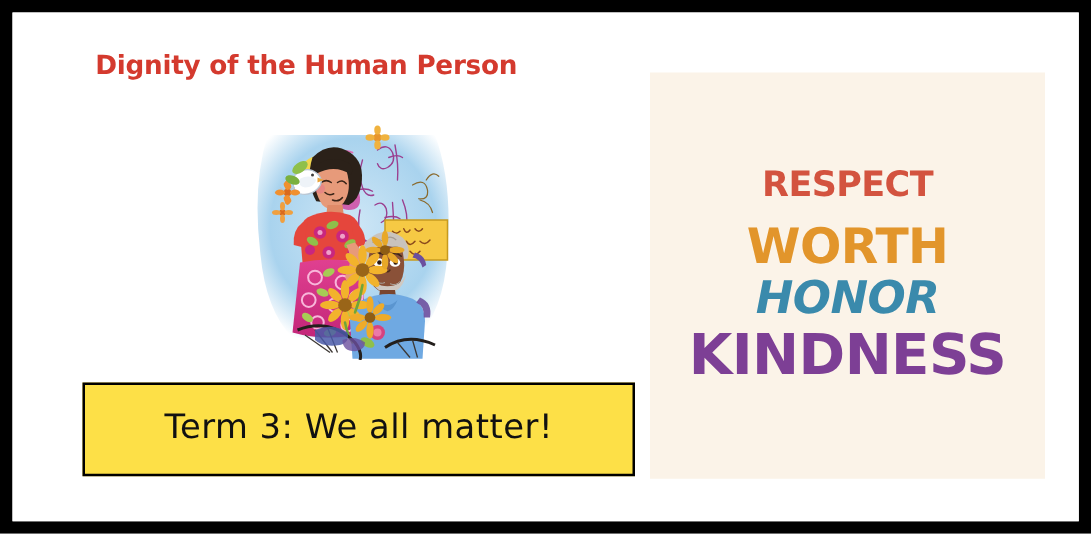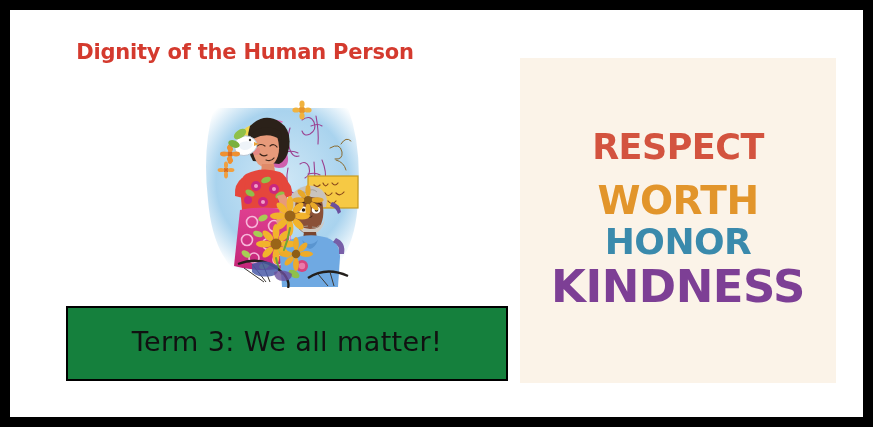--- a/index.html
+++ b/index.html
@@ -64,21 +64,21 @@
   #illustration-figure svg { display: block; width: 100%; height: 100%; }
 
   
   #term-caption-box {
     position: absolute;
     left: 56px;
     top: 296px;
     width: 442px;
     height: 75px;
     border: 2px solid #000000;
-    background: #15803d;
+    background: #fde047;
     display: flex;
     align-items: center;
     justify-content: center;
     text-align: right;
   }
   #term-caption-text {
     font-family: "DejaVu Sans", sans-serif;
     font-size: 27px;
     font-weight: 400;
     color: #111111;
@@ -104,24 +104,24 @@
 
   .value-word {
     font-family: "DejaVu Sans", sans-serif;
     font-weight: bold;
     line-height: 1.0;
     white-space: nowrap;
     letter-spacing: -0.5px;
     text-align: center;
   }
 
-  .value-word.w0 { font-size: 35px; margin-bottom: 16px; }
+  .value-word.w0 { font-size: 28px; margin-bottom: 16px; }
   .value-word.w1 { font-size: 39px; margin-bottom: 4px; }
   .value-word.w2 { font-size: 35px; margin-bottom: 4px; }
-  .value-word.w3 { font-size: 36px; margin-bottom: 4px; }
+  .value-word.w3 { font-size: 36px; margin-bottom: 4px; font-style: italic; }
   .value-word.w4 { font-size: 45px; margin-bottom: 4px; }
   .value-word.w5 { font-size: 35px; margin-bottom: 4px; }
   .value-word.w6 { font-size: 38px; margin-bottom: 0px; letter-spacing: -1.2px; }
 </style>
 </head>
 <body>
 
 <div id="slide-frame" style="border-color: rgb(0, 0, 0); background: rgb(255, 255, 255);">
   <div id="slide-canvas">
 

